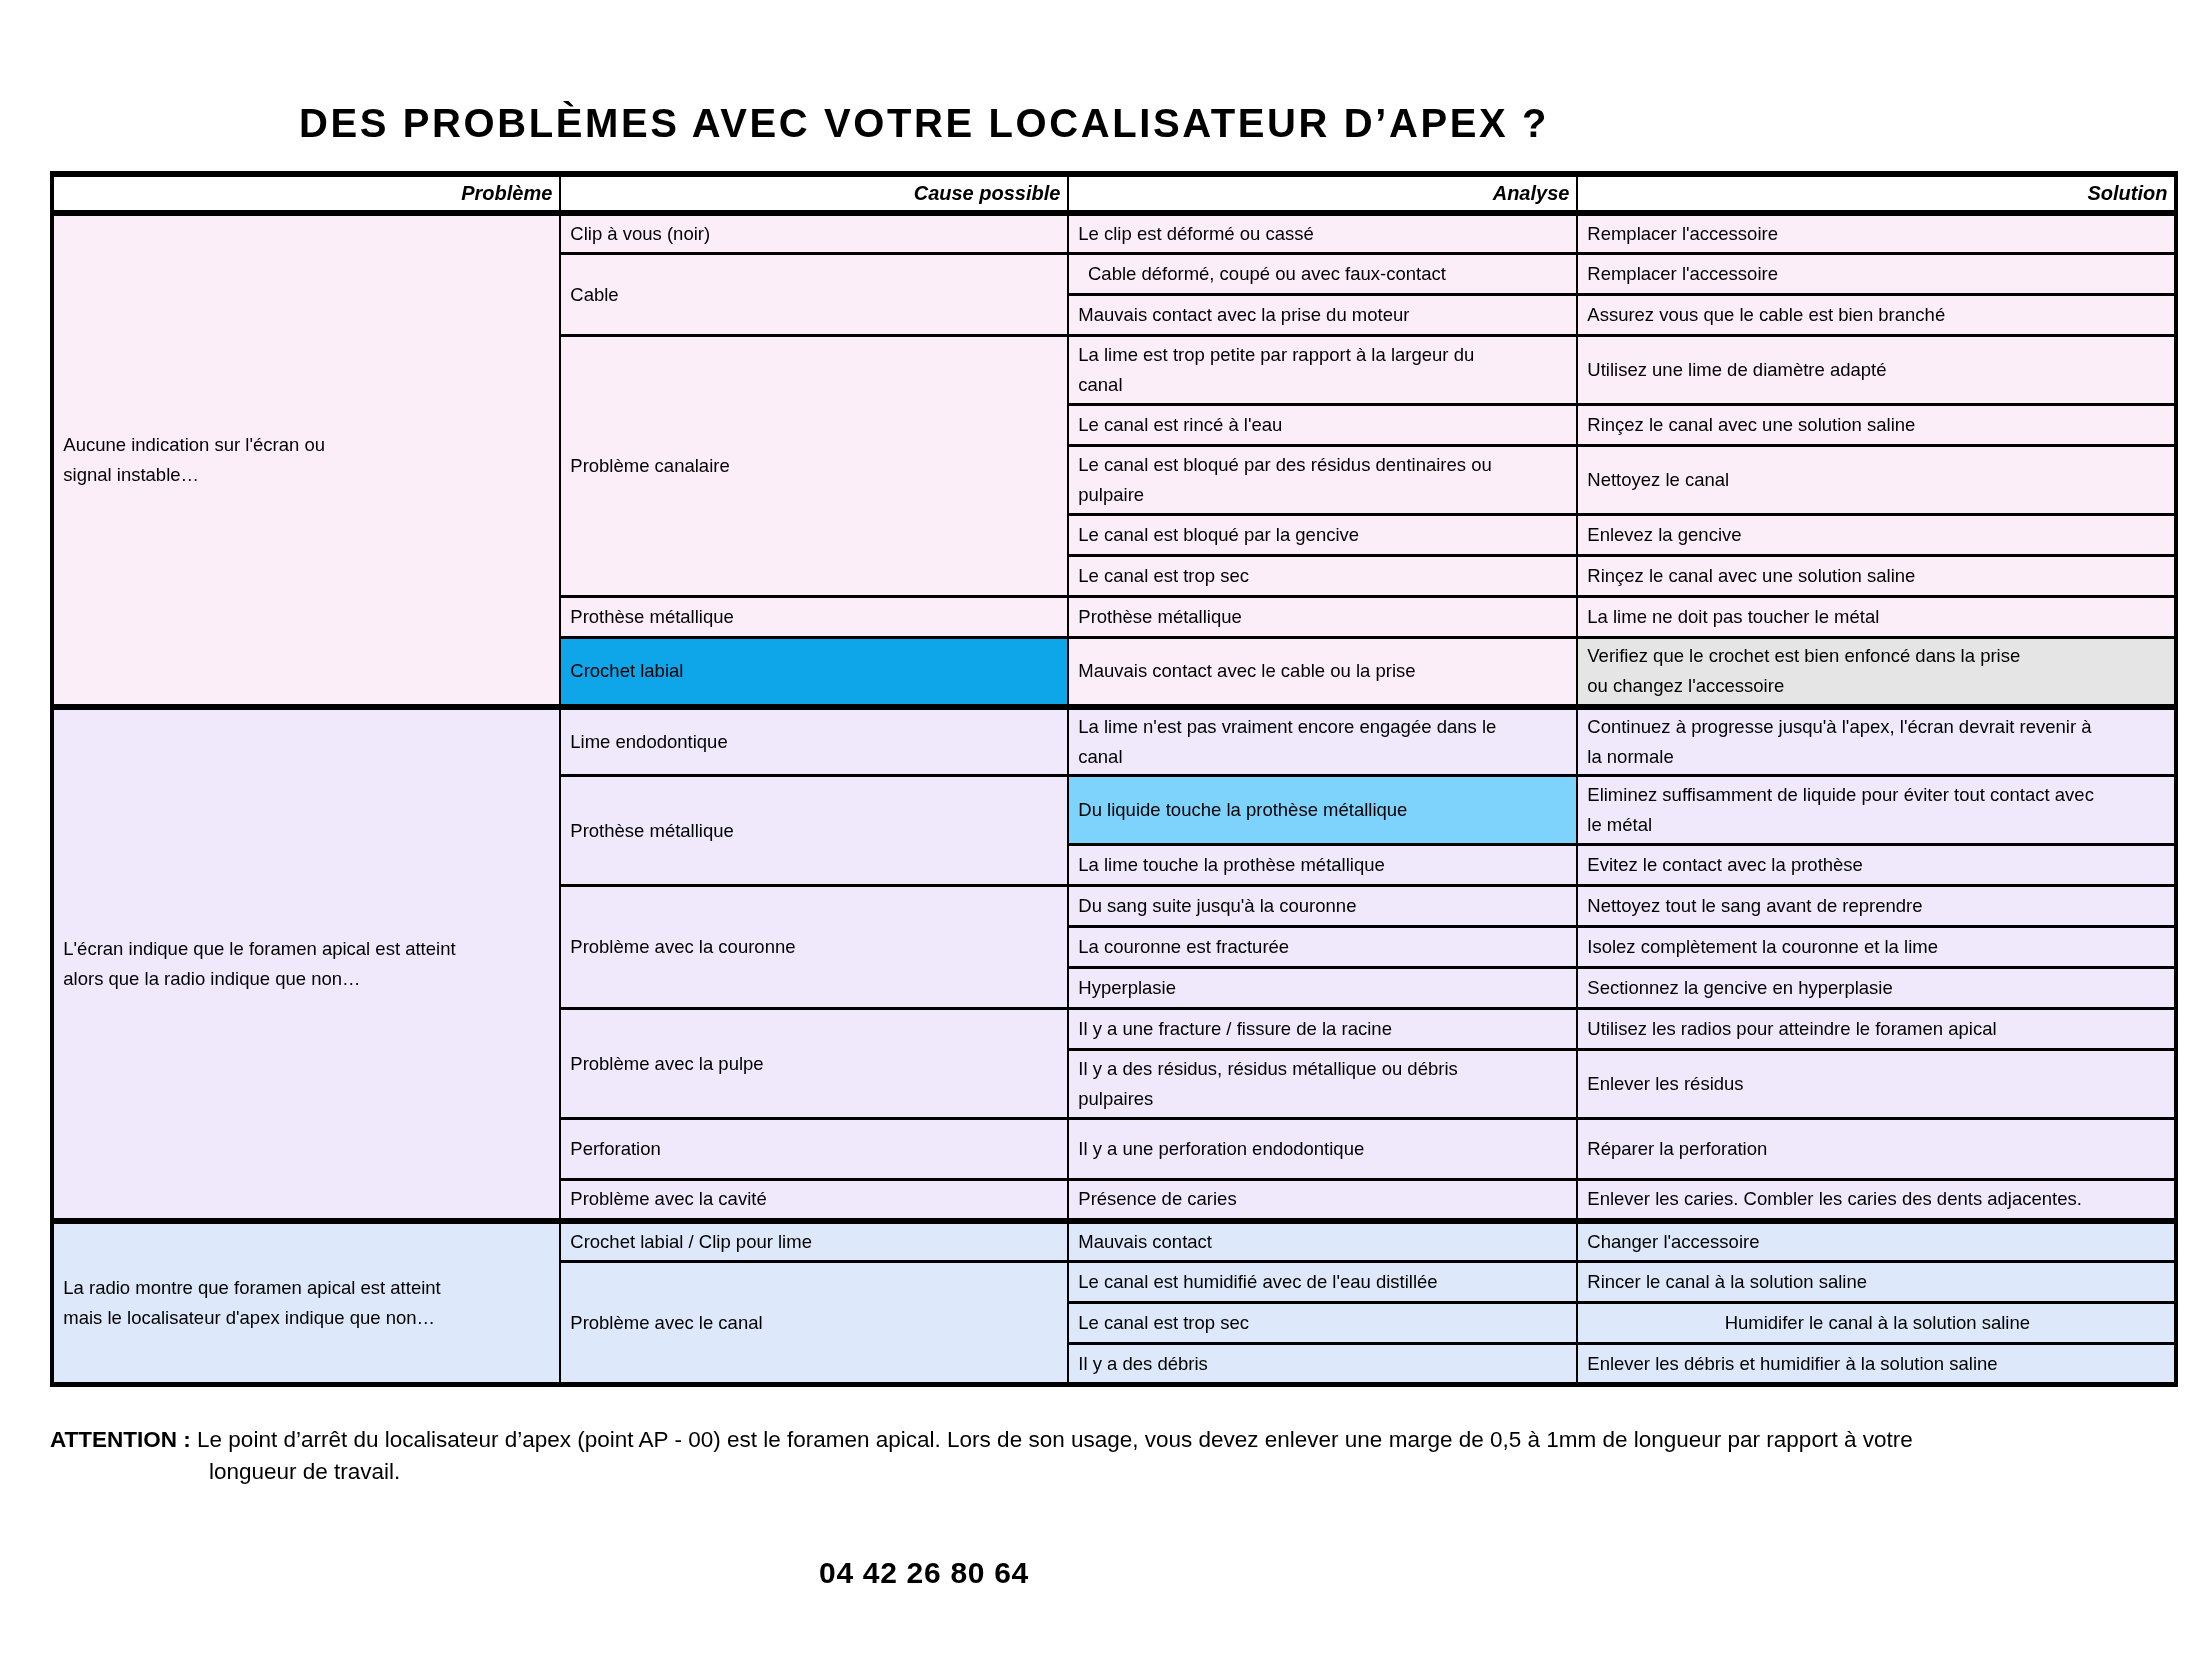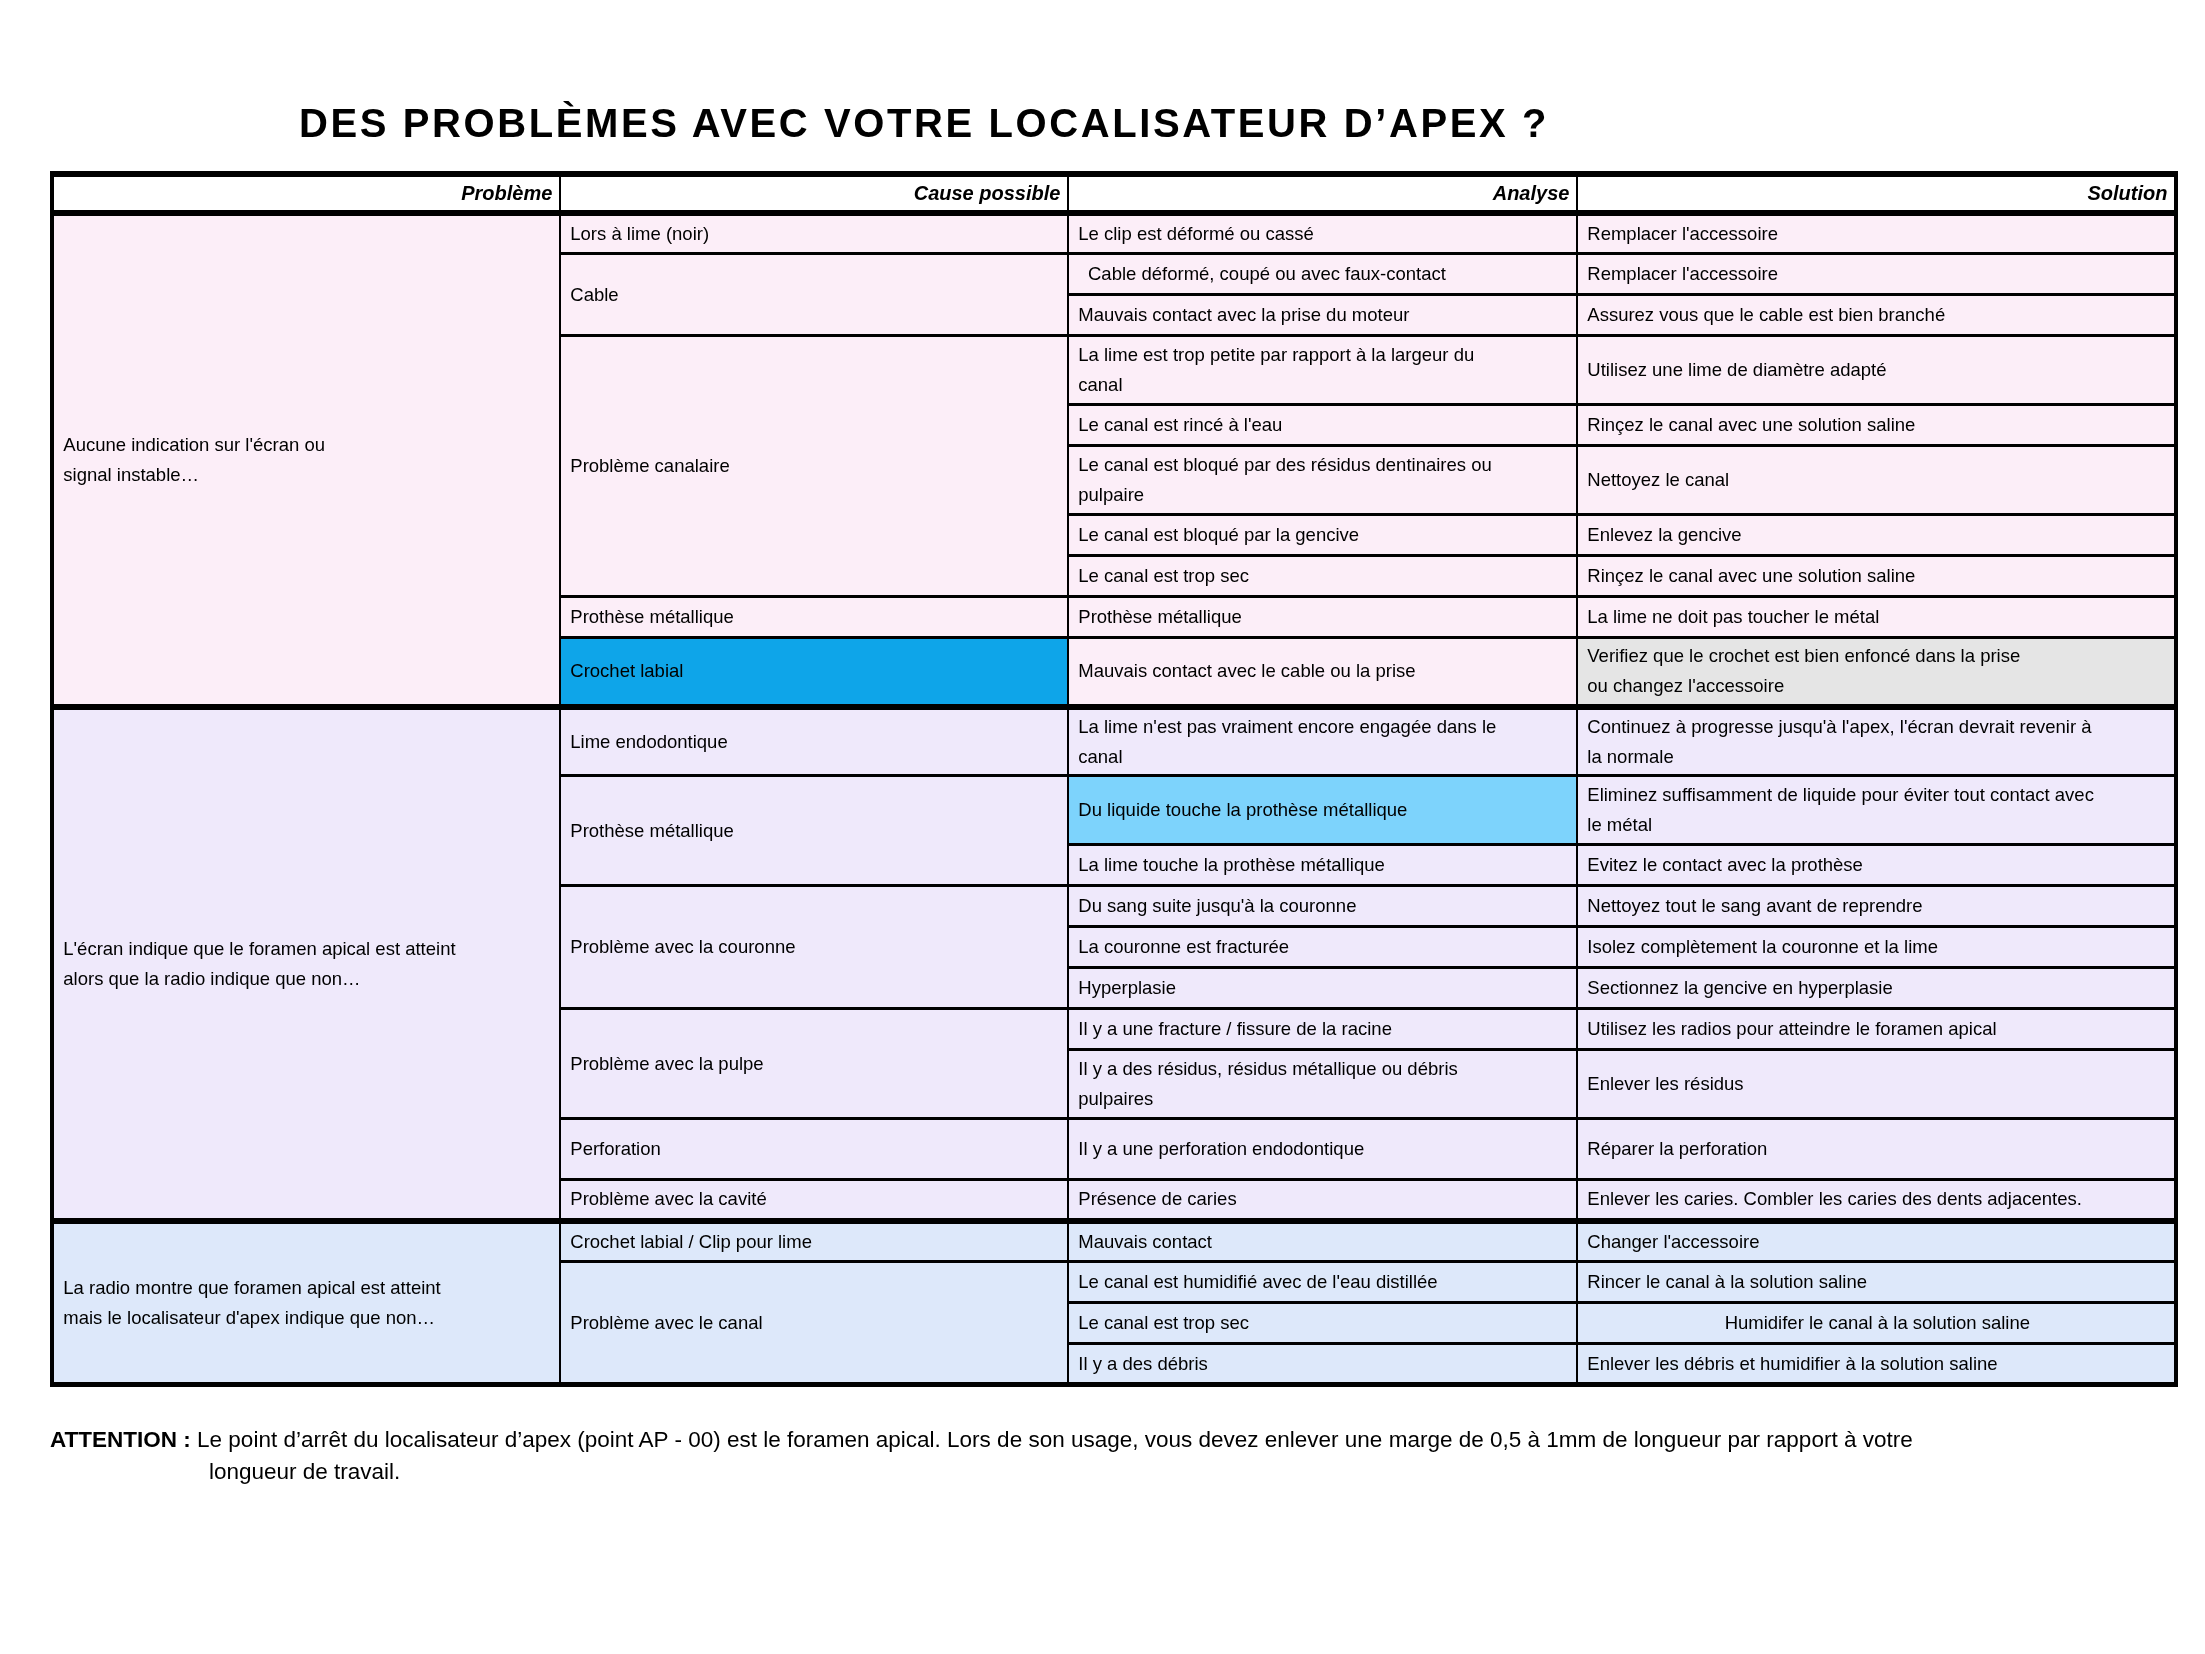--- a/index.html
+++ b/index.html
@@ -49,21 +49,21 @@
         <th>Cause possible</th>
         <th>Analyse</th>
         <th>Solution</th>
       </tr>
     </thead>
     <tbody>
 
       <tr class="r1">
         <td class="sec-top" rowspan="10" style="background-color: rgb(252, 238, 248);">Aucune indication sur l'écran ou
 signal instable…</td>
-        <td class="sec-top" style="background-color: rgb(252, 238, 248);">Lors à lime (noir)</td>
+        <td class="sec-top" style="background-color: rgb(252, 238, 248);">Clip à vous (noir)</td>
         <td class="sec-top" style="background-color: rgb(252, 238, 248);">Le clip est déformé ou cassé</td>
         <td class="sec-top" style="background-color: rgb(252, 238, 248);">Remplacer l'accessoire</td>
       </tr>
       <tr class="r1">
         <td rowspan="2" style="background-color: rgb(252, 238, 248);">Cable</td>
         <td style="background-color: rgb(252, 238, 248); padding-left: 19px;">Cable déformé, coupé ou avec faux-contact</td>
         <td style="background-color: rgb(252, 238, 248);">Remplacer l'accessoire</td>
       </tr>
       <tr class="r1">
         <td style="background-color: rgb(252, 238, 248);">Mauvais contact avec la prise du moteur</td>
@@ -177,16 +177,17 @@
         <td style="background-color: rgb(221, 232, 250);">Il y a des débris</td>
         <td style="background-color: rgb(221, 232, 250);">Enlever les débris et humidifier à la solution saline</td>
       </tr>
     </tbody>
   </table>
 
   <div class="attention"><span class="lbl">ATTENTION :</span> <span class="txt">Le point d’arrêt du localisateur d’apex (point AP - 00) est le foramen apical. Lors de son usage, vous devez enlever une marge de 0,5 à 1mm de longueur par rapport à votre
 longueur de travail.</span></div>
 
   <div class="footer">
+    <div class="phone">04 42 26 80 64</div>
   </div>
 
 </div>
 
 
 </body></html>

